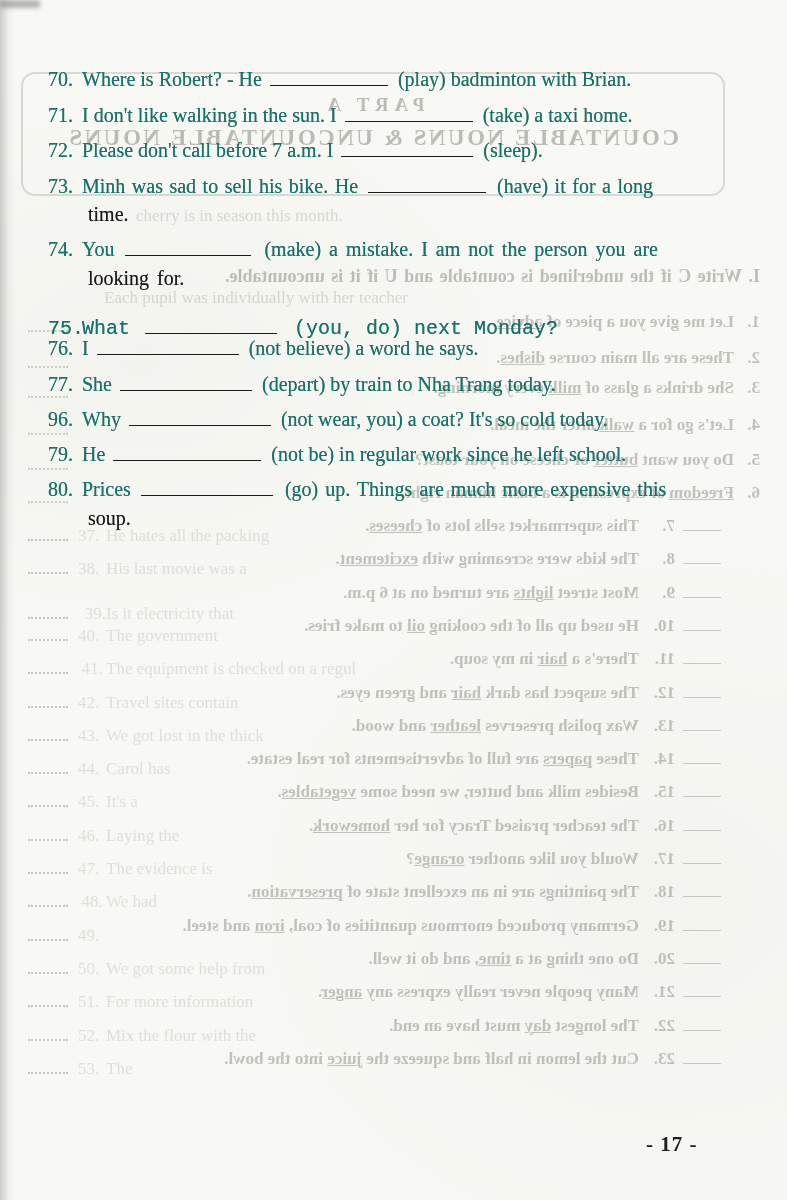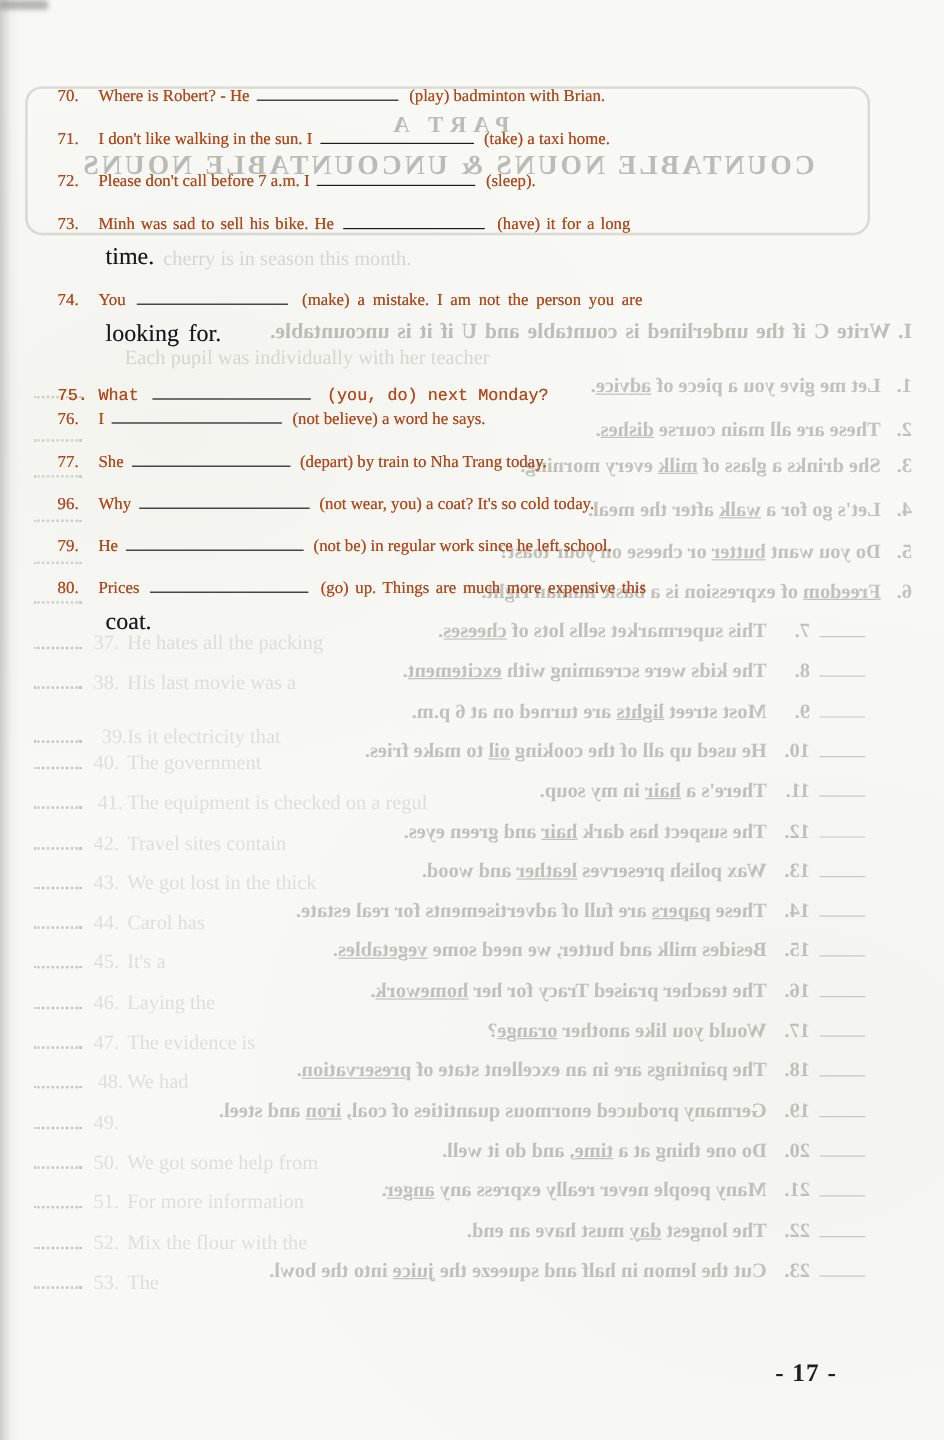--- a/index.html
+++ b/index.html
@@ -8,21 +8,21 @@
         font-family:"Liberation Serif","DejaVu Serif",serif;}
   
   .edge-left{position:absolute;left:0;top:0;bottom:0;width:16px;
     background:linear-gradient(90deg,rgba(120,120,118,0.35),rgba(200,200,196,0.18) 55%,rgba(0,0,0,0));}
   .smudge-topleft{position:absolute;left:0;top:0;width:40px;height:8px;background:#7d7d7b;
     filter:blur(2px);opacity:.55;}
   .paper-tint{position:absolute;inset:0;background:
     radial-gradient(420px 300px at 18% 30%,rgba(210,210,200,0.12),rgba(0,0,0,0)),
     radial-gradient(500px 420px at 85% 75%,rgba(205,205,196,0.10),rgba(0,0,0,0));}
   
-  .ex-row{position:absolute;left:48px;white-space:nowrap;font-size:14px;color:#c2410c;
+  .ex-row{position:absolute;left:48px;white-space:nowrap;font-size:20px;color:#0f766e;
     text-shadow:0 0 .4px rgba(20,20,20,.55);}
   .ex-num{display:inline-block;width:34px;}
   .blank{display:inline-block;height:15px;border-bottom:1.7px solid #1c1c1c;
     vertical-align:baseline;margin:0 5px 0 3px;}
   .ex-cont{position:absolute;left:88px;font-size:20px;color:#191919;
     text-shadow:0 0 .4px rgba(20,20,20,.55);}
   
   .mirror{position:absolute;inset:0;transform:scaleX(-1);pointer-events:none;}
   .bx{position:absolute;left:62px;top:72px;width:700px;height:120px;
     border:2px solid rgba(128,130,118,0.26);border-radius:14px;text-align:center;}
@@ -128,17 +128,17 @@
       <div class="ex-row" style="top: 175px; word-spacing: 1.5px;"><span class="ex-num">73.</span>Minh was sad to sell his bike. He <span class="blank" style="width: 118px;"></span> (have) it for a long</div>
       <div class="ex-cont" style="top: 203px; word-spacing: 1.5px;">time.</div>
       <div class="ex-row" style="top: 238px; word-spacing: 3px;"><span class="ex-num">74.</span>You <span class="blank" style="width: 126px;"></span> (make) a mistake. I am not the person you are</div>
       <div class="ex-cont" style="top: 267px; word-spacing: 3px;">looking for.</div>
       <div class="ex-row" style="top: 317px; font-family: Liberation Mono, monospace;"><span class="ex-num">75.</span>What <span class="blank" style="width: 132px;"></span> (you, do) next Monday?</div>
       <div class="ex-row" style="top: 337px;"><span class="ex-num">76.</span>I <span class="blank" style="width: 142px;"></span> (not believe) a word he says.</div>
       <div class="ex-row" style="top: 373px;"><span class="ex-num">77.</span>She <span class="blank" style="width: 132px;"></span> (depart) by train to Nha Trang today.</div>
       <div class="ex-row" style="top: 408px;"><span class="ex-num">96.</span>Why <span class="blank" style="width: 142px;"></span> (not wear, you) a coat? It's so cold today.</div>
       <div class="ex-row" style="top: 443px;"><span class="ex-num">79.</span>He <span class="blank" style="width: 148px;"></span> (not be) in regular work since he left school.</div>
       <div class="ex-row" style="top: 478px; word-spacing: 2px;"><span class="ex-num">80.</span>Prices <span class="blank" style="width: 132px;"></span> (go) up. Things are much more expensive this</div>
-      <div class="ex-cont" style="top: 507px; word-spacing: 2px;">coat.</div>
+      <div class="ex-cont" style="top: 507px; word-spacing: 2px;">soup.</div>
     </div>
 
   <div class="pageno">- 17 -</div>
 </div>
 
 </body></html>

